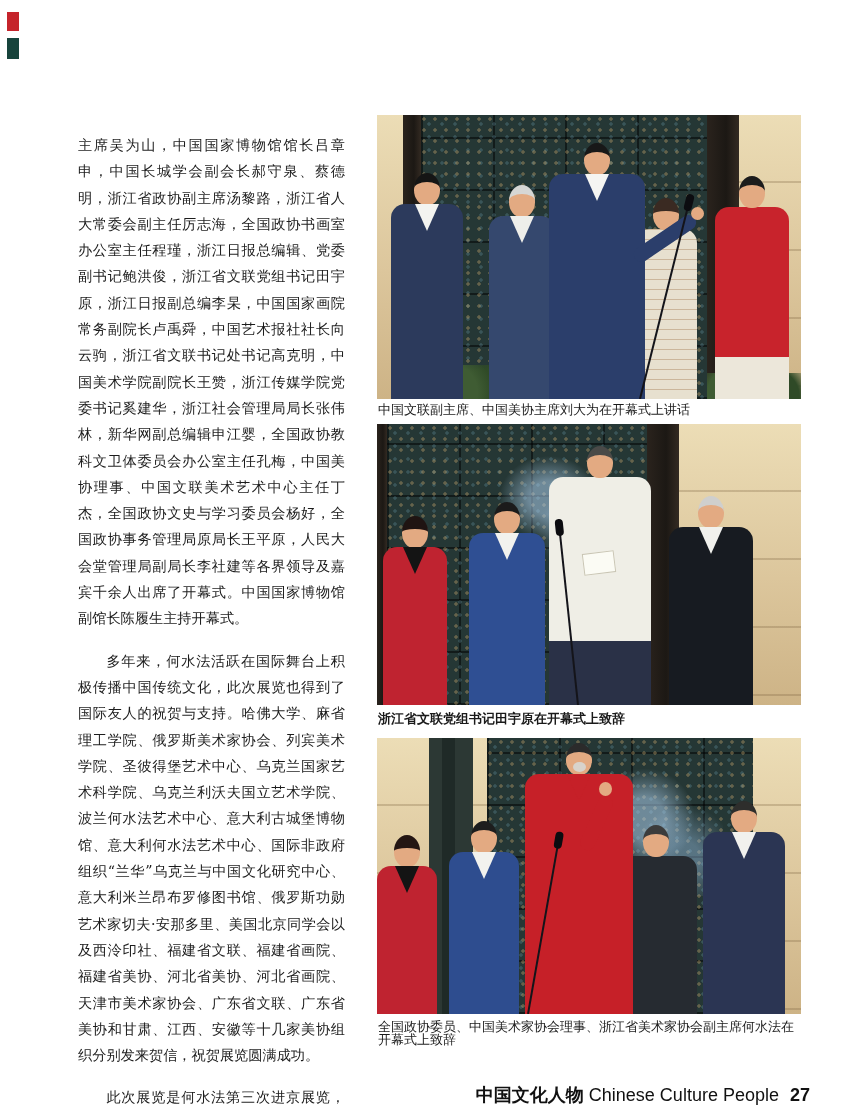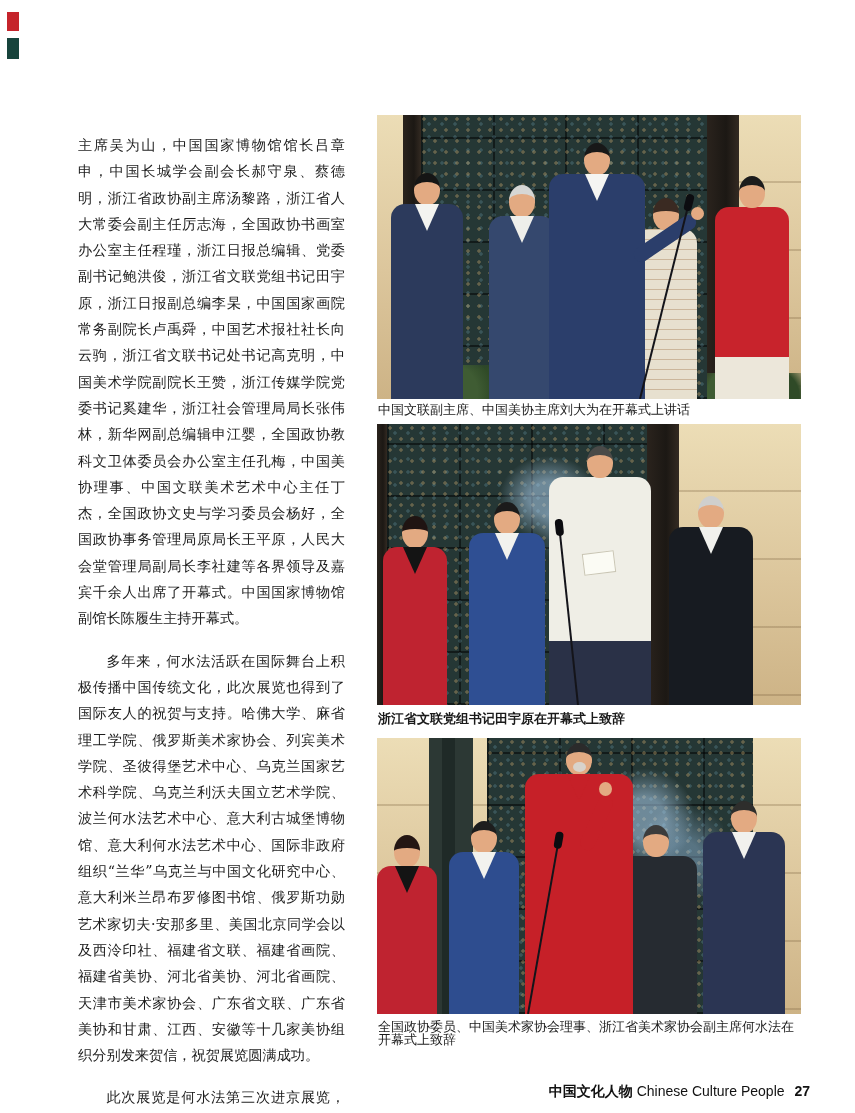--- a/index.html
+++ b/index.html
@@ -39,21 +39,21 @@
     width:26px;height:32px;border-radius:50% 50% 46% 46%;box-sizing:border-box;
     background:var(--skin,#e3aa82);border-top:9px solid var(--hair,#1c1c1c);}
   .person::after{content:"";position:absolute;top:0;left:50%;margin-left:-12px;width:24px;height:27px;
     background:var(--shirt,transparent);clip-path:polygon(0 0,100% 0,50% 100%);}
   .hair-full::before{border-top-width:13px;}
   .mic{position:absolute;width:2px;background:#14141a;transform-origin:bottom center;}
   .mic::after{content:"";position:absolute;top:-15px;left:-3px;width:8px;height:17px;border-radius:4px;background:#0c0c10;}
   .caption{position:absolute;left:378px;width:424px;
     font-family:"Liberation Sans","DejaVu Sans",sans-serif;font-size:13px;color:#1a1a1a;line-height:13px;}
   .footer{position:absolute;top:1083px;right:45px;text-align:left;
-    font-family:"Liberation Sans","DejaVu Sans",sans-serif;font-size:14px;color:#111;}
+    font-family:"Liberation Sans","DejaVu Sans",sans-serif;font-size:18px;color:#111;}
   .footer .cn{font-weight:bold;}
   .footer .num{font-weight:bold;margin-left:6px;}
 </style>
 </head>
 <body>
 
 <div class="page">
 
   <div class="mark mark-red"></div>
   <div class="mark mark-dark"></div>

